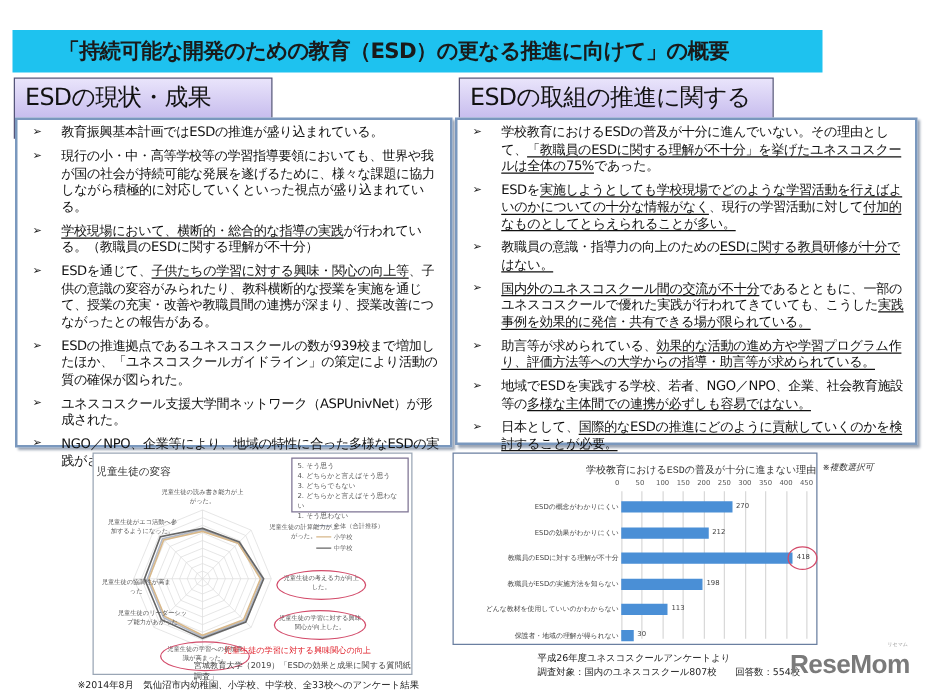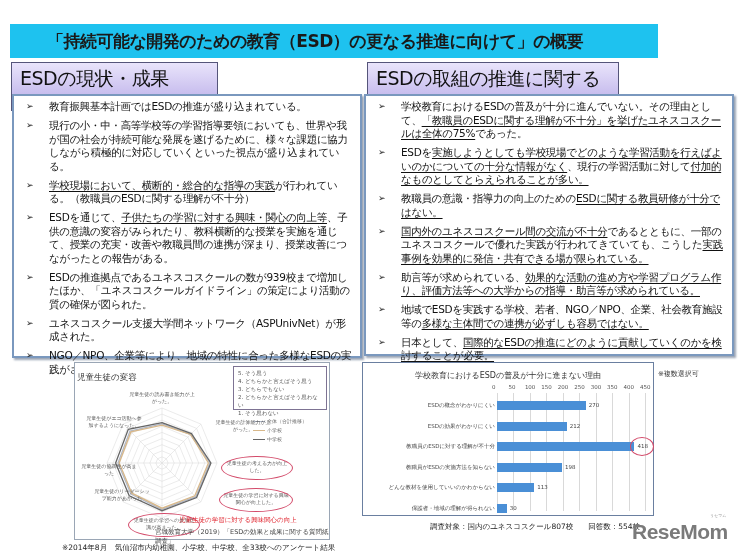--- a/index.html
+++ b/index.html
@@ -59,28 +59,28 @@
     .oval { position: absolute; border: 1px solid #d34b6a; border-radius: 50%; }
     .radar-note { position: absolute; left: 104px; top: 153px; font-size: 6.5px; color: #e0202a; font-weight: normal; }
     .radar-source { position: absolute; left: 80px; top: 165px; font-size: 6.5px; color: #444; }
     .radar-foot { position: absolute; left: 62px; top: 543px; font-size: 7.5px; color: #222; }
 
     
     .bar-panel {
       position: absolute; left: 362px; top: 362px; width: 292px; height: 154px;
       border: 1px solid #6a7fa0; background: #fff;
     }
-    .bar-title { position: absolute; left: 0; width: 100%; top: 7px; text-align: center; font-size: 8px; color: #333; }
+    .bar-title { position: absolute; left: 0; width: 100%; top: 7px; text-align: right; font-size: 8px; color: #333; font-family: Liberation Mono, monospace; }
     .bar-axis { position: absolute; top: 21px; font-size: 5.5px; color: #555; }
     .grid-line { position: absolute; top: 30px; width: 1px; height: 118px; background: #d9d9d9; }
     .bar-label { position: absolute; right: 158px; font-size: 5.5px; color: #444; text-align: right; white-space: nowrap; }
     .bar { position: absolute; height: 9px; background: #4a8fd6; }
     .bar-val { position: absolute; font-size: 5.5px; color: #444; }
     .val-oval { position: absolute; border: 1px solid #d34b6a; border-radius: 50%; }
-    .multi-note { position: absolute; left: 658px; top: 369px; font-size: 7px; color: #333; }
+    .multi-note { position: absolute; left: 658px; top: 369px; font-size: 7px; color: #333; font-style: italic; }
     .bar-foot { position: absolute; left: 430px; top: 521px; font-size: 7.5px; line-height: 11px; color: #222; }
     .brand { position: absolute; left: 632px; top: 520px; font-size: 21px; font-weight: bold; color: #7a7a7a; letter-spacing: -0.5px; font-family: "Liberation Sans", sans-serif; }
     .brand-small { position: absolute; left: 710px; top: 513px; font-size: 4px; color: #999; }
   </style>
 </head>
 <body>
 
 <div class="title-bar">
   <div class="main-title">「持続可能な開発のための教育（ESD）の更なる推進に向けて」の概要</div>
 </div>
@@ -241,16 +241,17 @@
     <div class="bar-val" style="left: 202.12px; top: 100.5px;">198</div>
     <div class="bar-label" style="top: 121px;">どんな教材を使用していいのかわからない</div>
     <div class="bar" style="left: 134px; top: 120px; width: 37.1644px;"></div>
     <div class="bar-val" style="left: 174.164px; top: 121px;">113</div>
     <div class="bar-label" style="top: 141.5px;">保護者・地域の理解が得られない</div>
     <div class="bar" style="left: 134px; top: 140.5px; width: 9.86667px;"></div>
     <div class="bar-val" style="left: 146.867px; top: 141.5px;">30</div>
   </div>
 <div class="multi-note">※複数選択可</div>
 <div class="bar-foot">
+  <div>平成26年度ユネスコスクールアンケートより</div>
   <div>調査対象：国内のユネスコスクール807校　　回答数：554校</div>
 </div>
 <div class="brand-small">リセマム</div>
 <div class="brand">ReseMom</div>
 
 </body></html>

